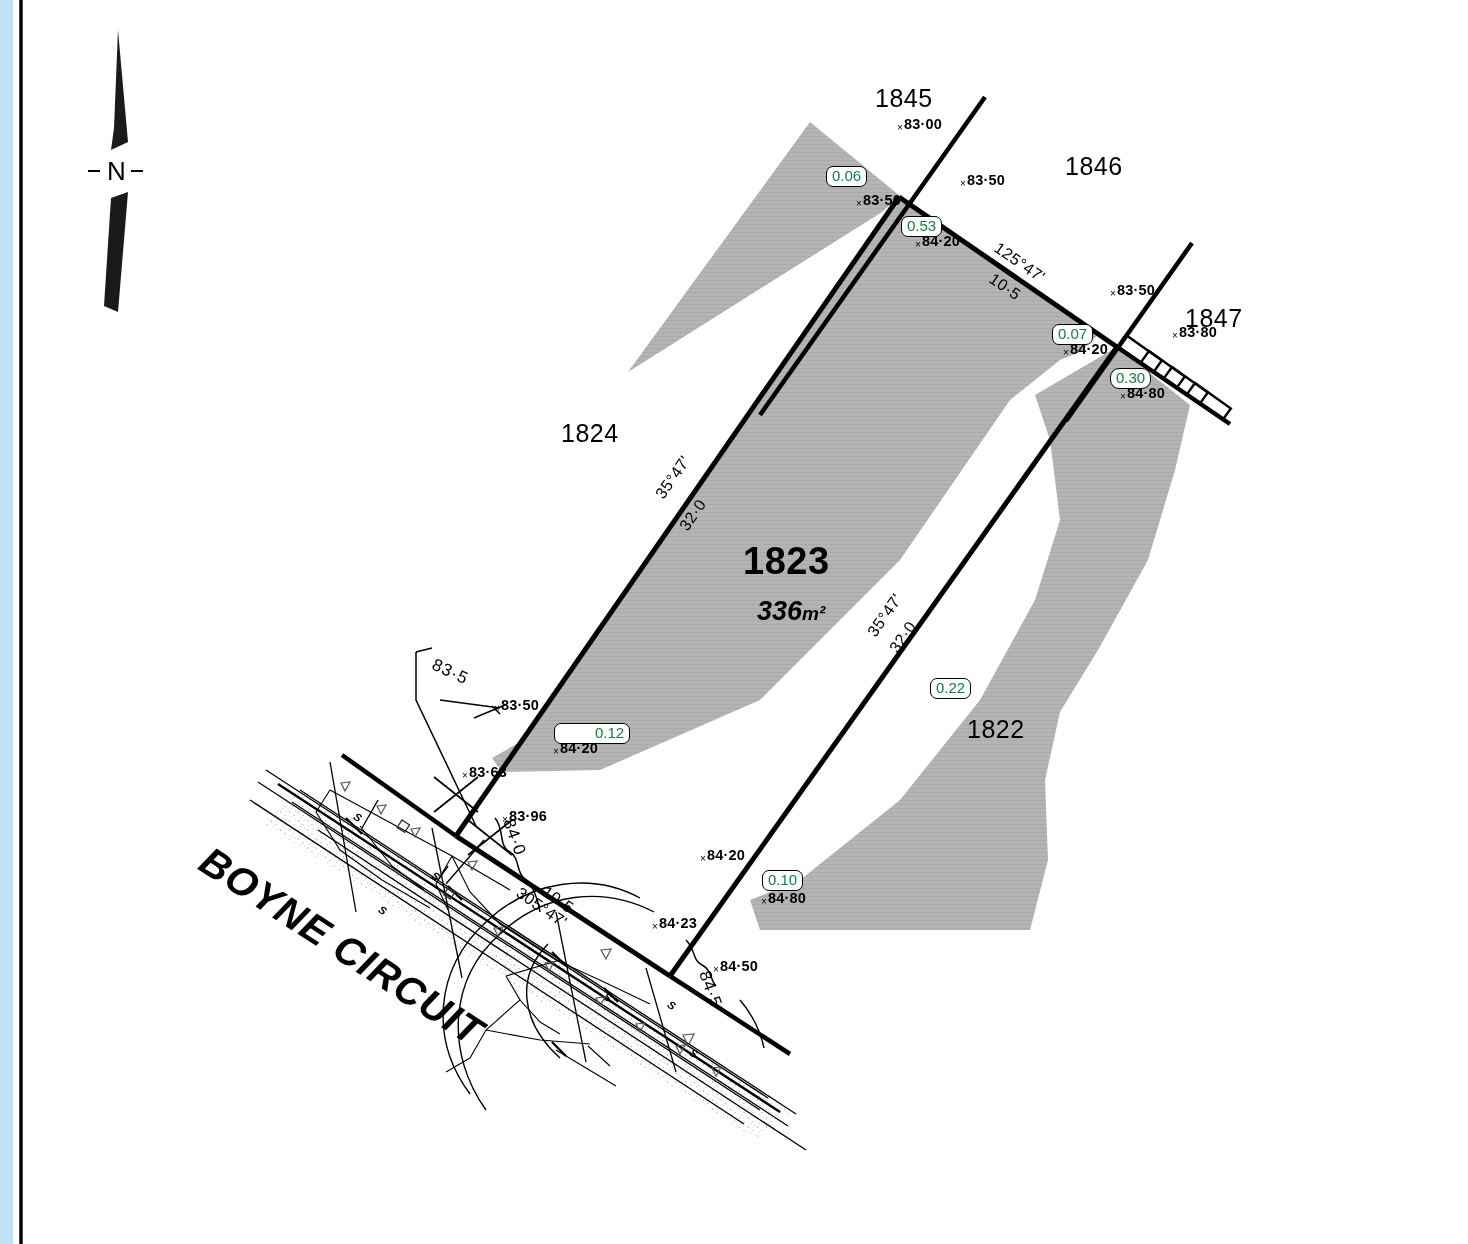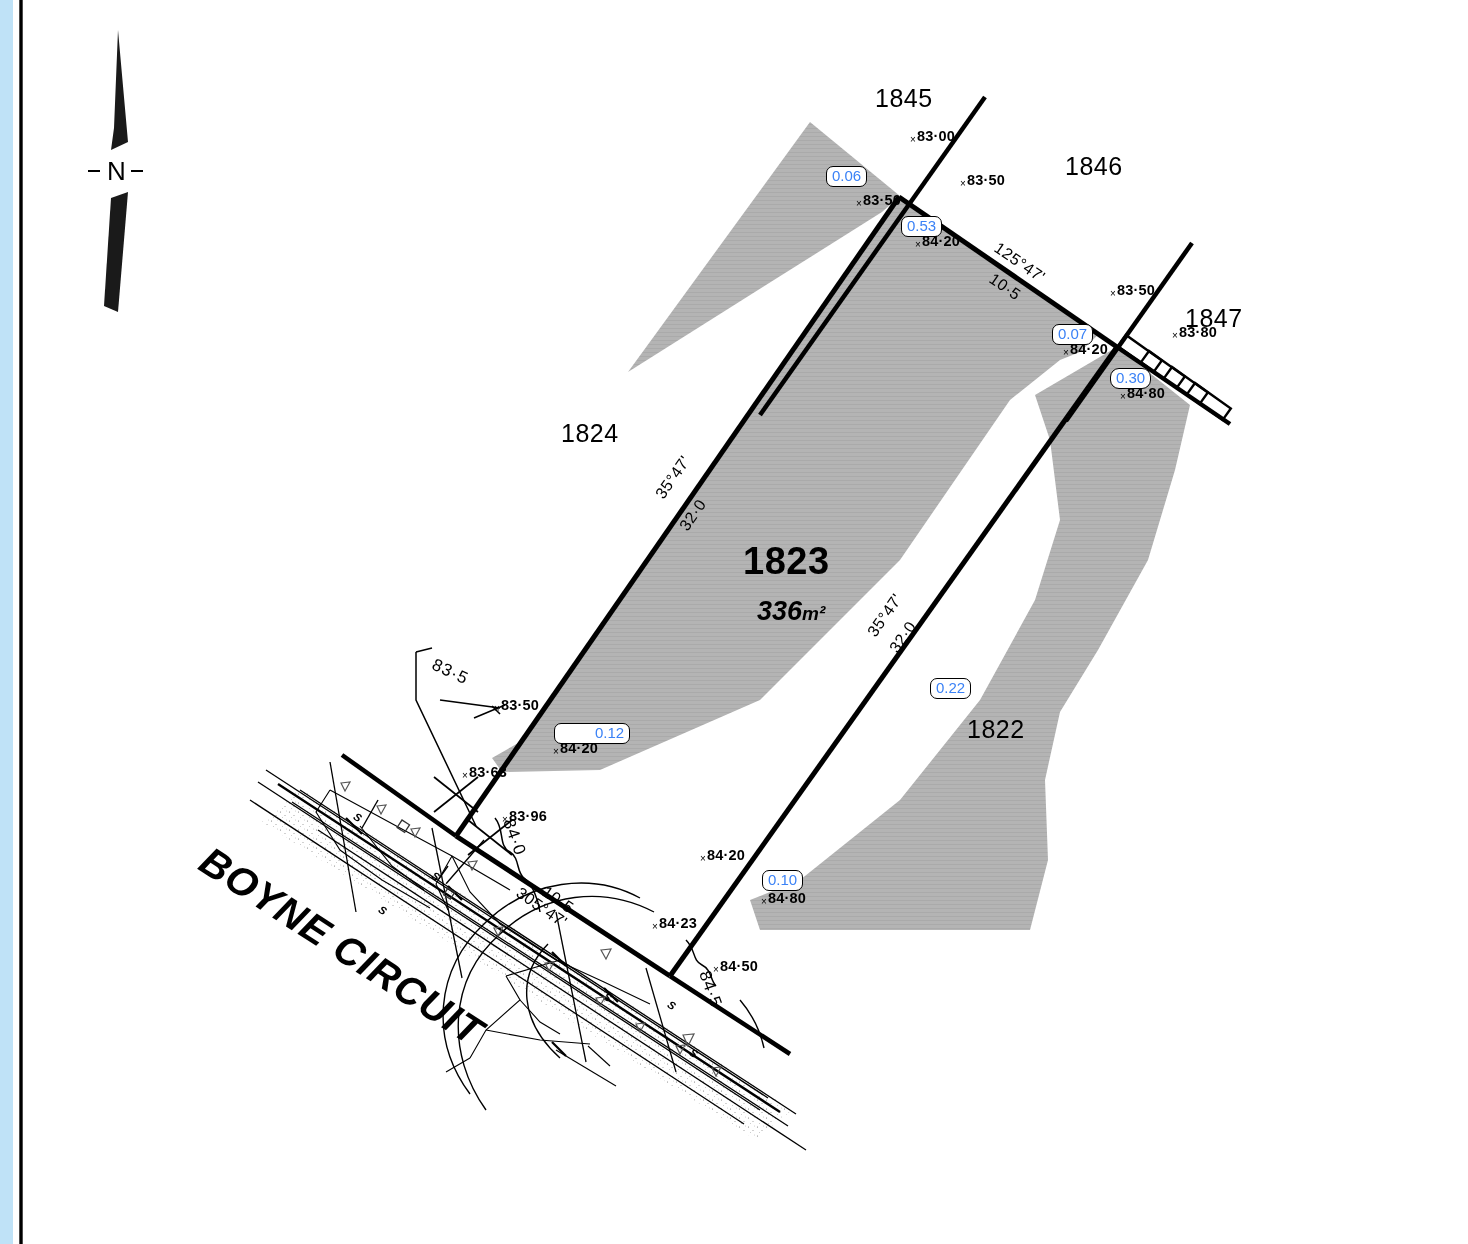--- a/index.html
+++ b/index.html
@@ -11,21 +11,21 @@
   .lotnum-main{font-size:38px;font-weight:700;letter-spacing:.5px;}
   .area-main{font-size:27px;font-weight:700;font-style:italic;}
   .spot{font-size:14.5px;font-weight:700;letter-spacing:.2px;}
   .spot .x{font-size:10px;font-weight:400;vertical-align:-2px;margin-right:1px;}
   .bear{font-size:16px;font-weight:400;letter-spacing:.5px;}
   .dist{font-size:16px;font-weight:400;letter-spacing:.5px;}
   .contour{font-size:17px;font-weight:400;letter-spacing:1px;}
   .street{font-size:40px;font-weight:700;font-style:italic;letter-spacing:1px;}
   .ncard{font-size:26px;font-weight:400;}
   .dimbox{position:absolute;border:1.6px solid #000;border-radius:7px;background:#fff;
-          font-size:15px;font-weight:400;padding:1px 5px 2px 5px;line-height:1.05;color:#3b82f6;}
+          font-size:15px;font-weight:400;padding:1px 5px 2px 5px;line-height:1.05;color:#15803d;}
   .smalllbl{font-size:11px;font-weight:700;font-style:italic;}
 </style>
 </head>
 <body>
 
 <div id="stage">
 
   <svg class="layer" viewBox="0 0 1468 1244">
     <defs>
       <pattern id="greyhatch" width="4" height="4" patternUnits="userSpaceOnUse">
@@ -175,21 +175,21 @@
   </div>
 
   <div class="dimbox" style="left:826px;top:166px;">0.06</div>
   <div class="dimbox" style="left:901px;top:216px;">0.53</div>
   <div class="dimbox" style="left:1052px;top:324px;">0.07</div>
   <div class="dimbox" style="left:1110px;top:368px;border-radius:9px;">0.30</div>
   <div class="dimbox" style="left:930px;top:678px;">0.22</div>
   <div class="dimbox" style="left:554px;top:723px;padding-left:40px;">0.12</div>
   <div class="dimbox" style="left:762px;top:870px;">0.10</div>
 
-  <div class="txt spot" style="left:897px;top:128px;margin-left:13px;"><span class="x">×</span><span>83·00</span></div>
+  <div class="txt spot" style="left:897px;top:116px;"><span class="x">×</span><span>83·00</span></div>
   <div class="txt spot" style="left:856px;top:192px;"><span class="x">×</span><span>83·50</span></div>
   <div class="txt spot" style="left:960px;top:172px;"><span class="x">×</span><span>83·50</span></div>
   <div class="txt spot" style="left:915px;top:233px;"><span class="x">×</span><span>84·20</span></div>
   <div class="txt spot" style="left:1110px;top:282px;"><span class="x">×</span><span>83·50</span></div>
   <div class="txt spot" style="left:1172px;top:324px;"><span class="x">×</span><span>83·80</span></div>
   <div class="txt spot" style="left:1063px;top:341px;"><span class="x">×</span><span>84·20</span></div>
   <div class="txt spot" style="left:1120px;top:385px;"><span class="x">×</span><span>84·80</span></div>
   <div class="txt spot" style="left:494px;top:697px;"><span class="x">×</span><span>83·50</span></div>
   <div class="txt spot" style="left:553px;top:740px;"><span class="x">×</span><span>84·20</span></div>
   <div class="txt spot" style="left:462px;top:764px;"><span class="x">×</span><span>83·63</span></div>

